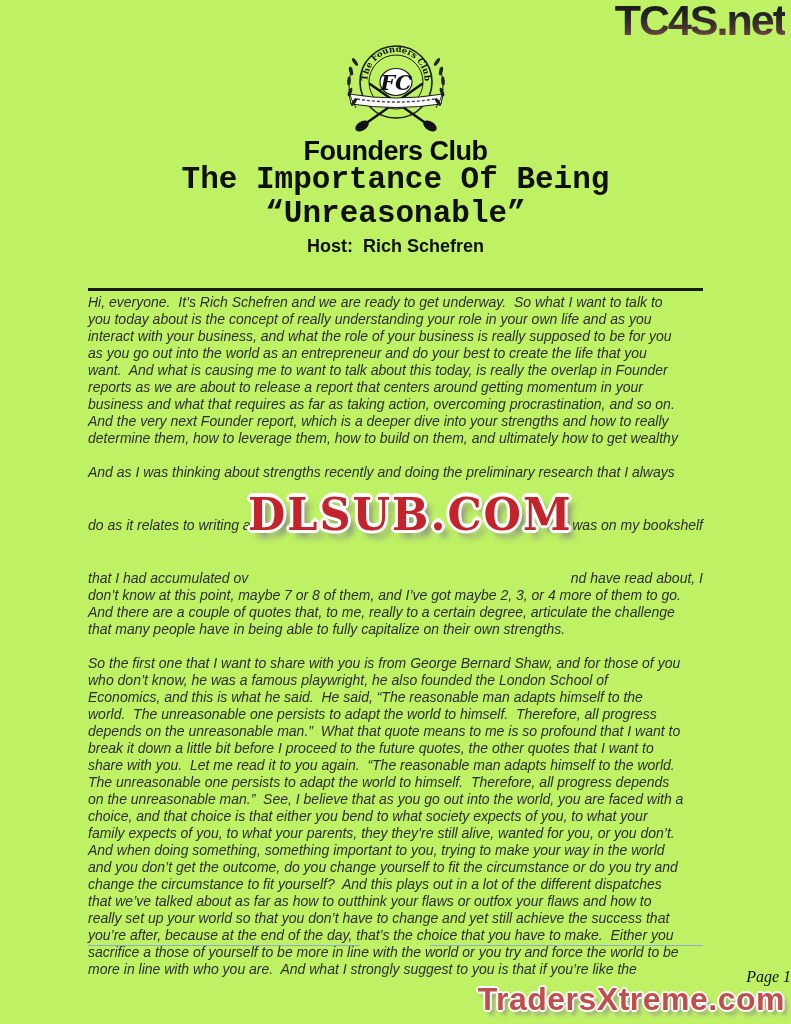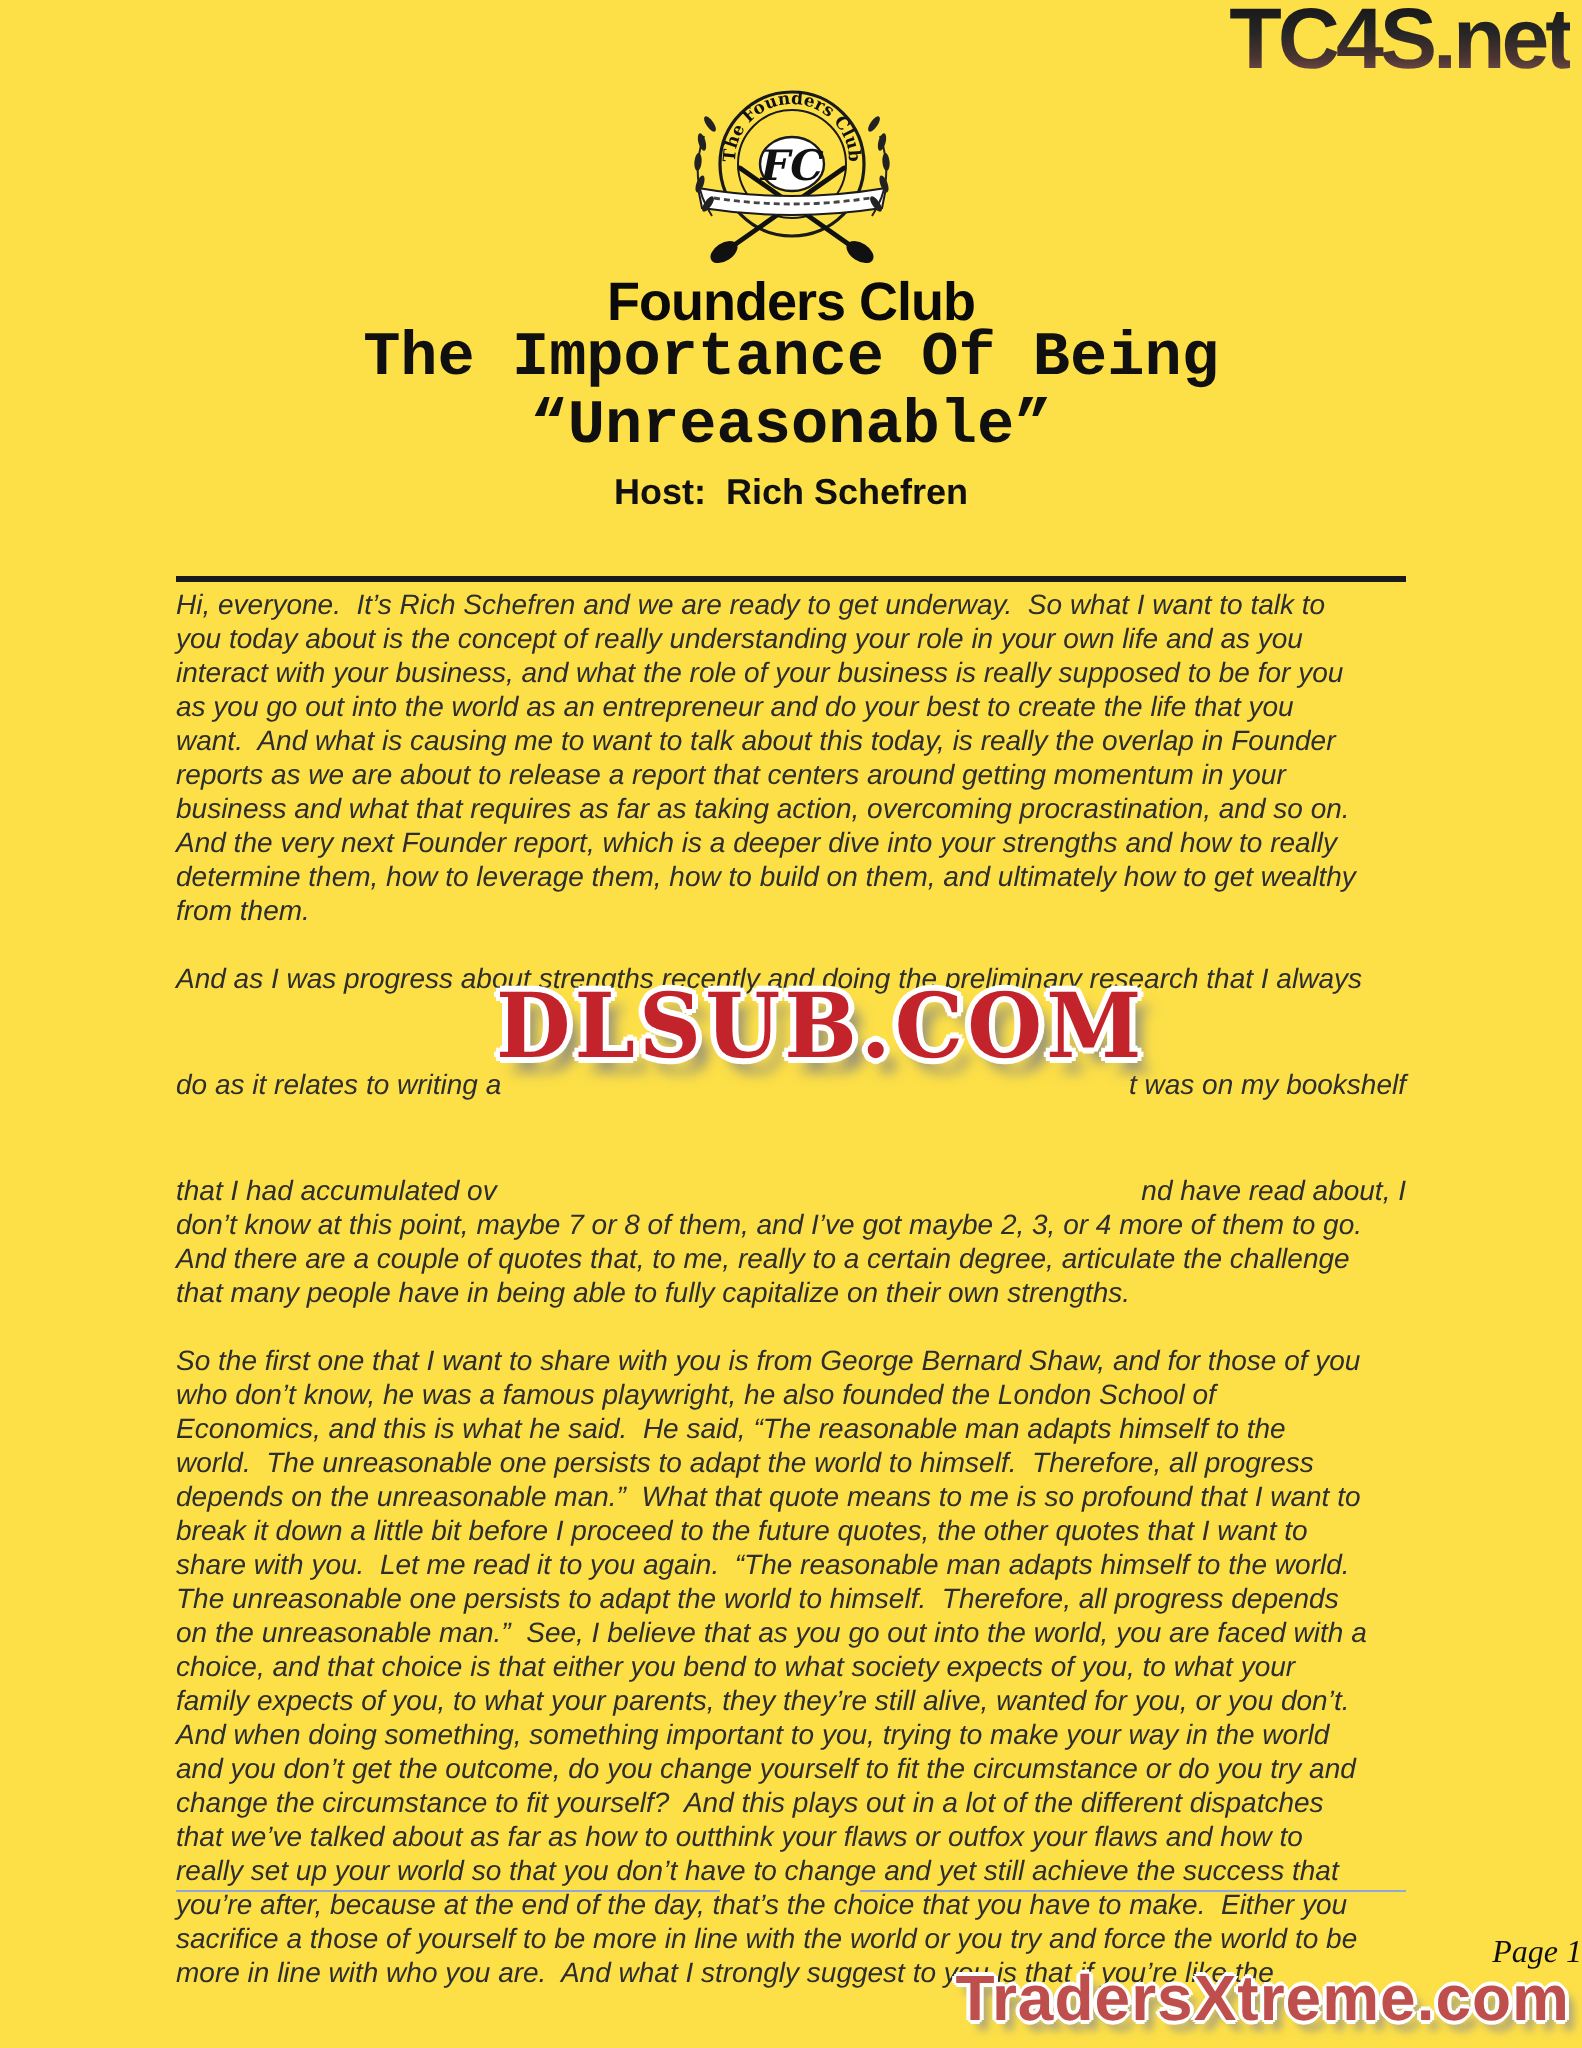--- a/index.html
+++ b/index.html
@@ -1,17 +1,17 @@
 <!DOCTYPE html>
 <html><head>
 <meta charset="utf-8">
 <style>
   html,body { margin:0; padding:0; background:#ffffff; }
   .page {
-    position:relative; width:791px; height:1024px; background:#fde047;
+    position:relative; width:791px; height:1024px; background:#bef264;
     overflow:hidden; font-family:"Liberation Sans", sans-serif; color:#2e2e2e;
   }
 
   
   .tc4s {
     position:absolute; top:-4px; right:6px;
     font-family:"Liberation Sans", sans-serif; font-weight:900;
     font-size:43px; letter-spacing:-2px; color:#2b2220; white-space:pre;
   }
   @supports (-webkit-background-clip: text) {
@@ -136,24 +136,23 @@
       <div class="para">
         <div class="line">Hi, everyone.  It’s Rich Schefren and we are ready to get underway.  So what I want to talk to</div>
         <div class="line">you today about is the concept of really understanding your role in your own life and as you</div>
         <div class="line">interact with your business, and what the role of your business is really supposed to be for you</div>
         <div class="line">as you go out into the world as an entrepreneur and do your best to create the life that you</div>
         <div class="line">want.  And what is causing me to want to talk about this today, is really the overlap in Founder</div>
         <div class="line">reports as we are about to release a report that centers around getting momentum in your</div>
         <div class="line">business and what that requires as far as taking action, overcoming procrastination, and so on.</div>
         <div class="line">And the very next Founder report, which is a deeper dive into your strengths and how to really</div>
         <div class="line">determine them, how to leverage them, how to build on them, and ultimately how to get wealthy</div>
-        <div class="line">from them.</div>
       </div>
       <div class="para">
-        <div class="line">And as I was progress about strengths recently and doing the preliminary research that I always</div>
+        <div class="line">And as I was thinking about strengths recently and doing the preliminary research that I always</div>
         <div class="line gapline"><span>do as it relates to writing a</span><span>t was on my bookshelf</span></div>
         <div class="line gapline"><span>that I had accumulated ov</span><span>nd have read about, I</span></div>
         <div class="line">don’t know at this point, maybe 7 or 8 of them, and I’ve got maybe 2, 3, or 4 more of them to go.</div>
         <div class="line">And there are a couple of quotes that, to me, really to a certain degree, articulate the challenge</div>
         <div class="line">that many people have in being able to fully capitalize on their own strengths.</div>
       </div>
       <div class="para">
         <div class="line">So the first one that I want to share with you is from George Bernard Shaw, and for those of you</div>
         <div class="line">who don’t know, he was a famous playwright, he also founded the London School of</div>
         <div class="line">Economics, and this is what he said.  He said, “The reasonable man adapts himself to the</div>

